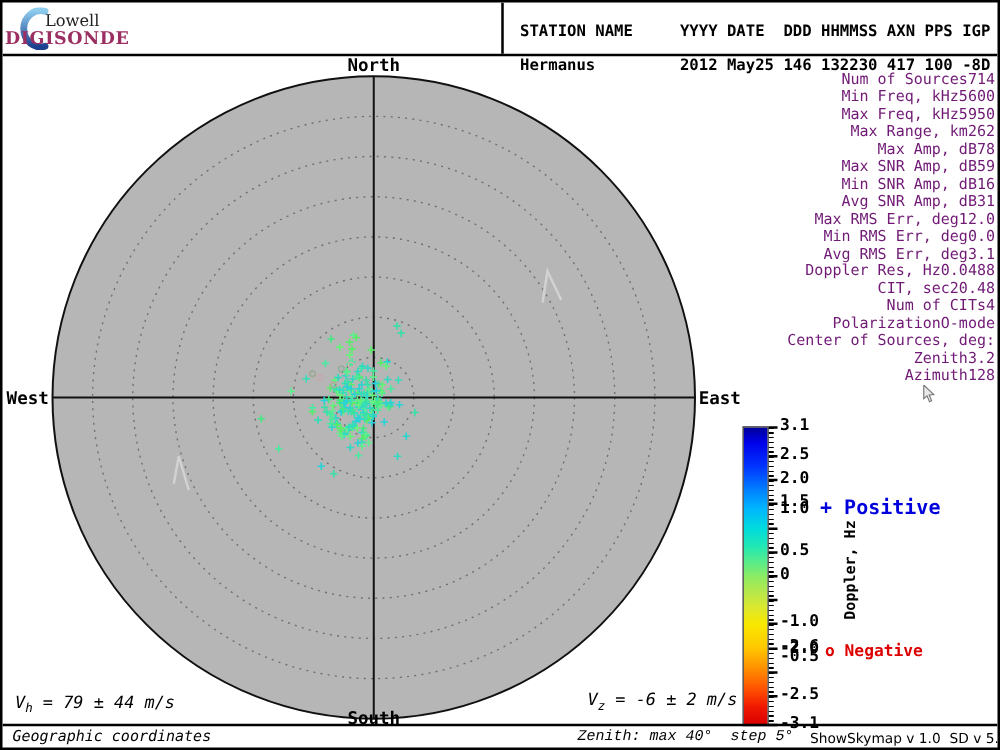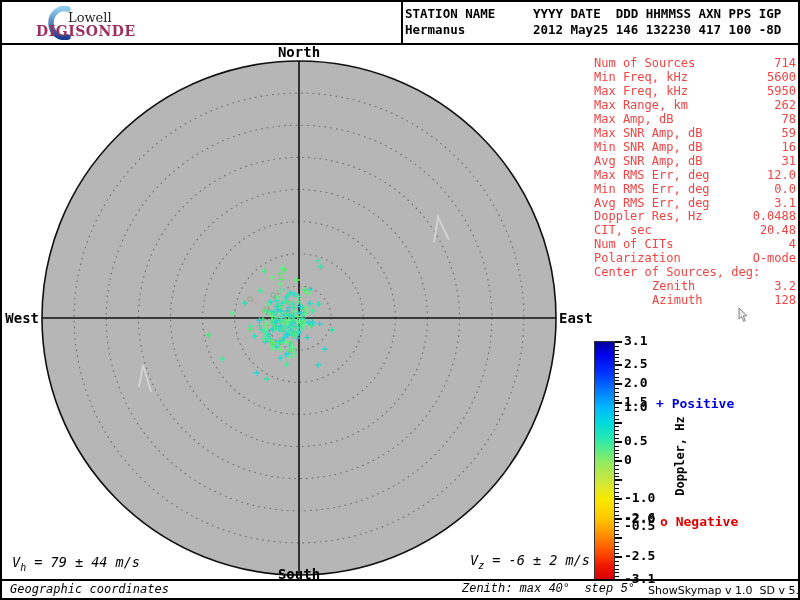--- a/index.html
+++ b/index.html
@@ -2,49 +2,49 @@
 <html><head>
 <meta charset="utf-8">
 <style>
   html,body{margin:0;padding:0;background:#888;}
   .page{position:relative;width:796px;height:596px;background:#ffffff;
         border:2px solid #000;font-family:"DejaVu Sans Mono",monospace;
         overflow:hidden;margin:0 auto;}
   
   .header{position:absolute;left:0;top:0;width:796px;height:41px;border-bottom:2px solid #000;}
   .header-divider{position:absolute;left:399px;top:0;width:2px;height:41px;background:#000;}
-  .logo{position:absolute;left:32px;top:2px;width:120px;height:38px;}
+  .logo{position:absolute;left:0;top:2px;width:120px;height:38px;}
   .logo-crescent{position:absolute;left:12px;top:2px;}
   .logo-lowell{position:absolute;left:34px;top:6px;font-family:"DejaVu Serif",serif;
                font-size:13px;color:#222;}
   .logo-digisonde{position:absolute;left:2px;top:19px;font-family:"DejaVu Serif",serif;
                   font-size:14px;font-weight:bold;color:#9c2f62;letter-spacing:.5px;}
   .station-block{position:absolute;left:403px;top:4px;}
-  .station-block pre{margin:0;font-family:"DejaVu Sans Mono",monospace;
+  .station-block pre{margin:11px;font-family:"DejaVu Sans Mono",monospace;
                      font-size:12.5px;font-weight:bold;line-height:16px;color:#000;}
   
   .plot-svg{position:absolute;left:0;top:40px;}
   
   .stats{position:absolute;left:592px;top:55px;width:202px;}
-  .stat-row{display:flex;justify-content:space-between;font-size:12px;
-            line-height:13.95px;white-space:pre;color:#ef4444;}
+  .stat-row{display:flex;justify-content:flex-end;font-size:12px;
+            line-height:13.95px;white-space:pre;color:#701a75;}
   .stat-row .lbl{text-align:left;}
   .stat-row .val{text-align:right;}
   .stat-row.indent .lbl{padding-left:58px;}
   
   .colorbar-wrap{position:absolute;left:592px;top:339px;width:205px;height:250px;}
   .cbar{position:absolute;left:0;top:0;width:19px;height:238px;border:1px solid #333;}
   .cbar-ticks{position:absolute;left:21px;top:1px;width:4px;height:238px;
               background:repeating-linear-gradient(to bottom,#000 0 1px,transparent 1px 3.84px);}
   .cbar-majortick{position:absolute;left:21px;width:7px;height:2px;background:#000;}
   .cbar-label{position:absolute;left:30px;width:40px;font-size:13px;font-weight:bold;
               line-height:14px;color:#000;}
   .cbar-title{position:absolute;left:46px;top:108px;transform:rotate(-90deg);
               transform-origin:center;font-size:12px;font-weight:bold;white-space:nowrap;}
-  .legend-pos{position:absolute;left:62px;top:55px;font-size:13px;font-weight:bold;white-space:pre;}
+  .legend-pos{position:absolute;left:62px;top:55px;font-size:16px;font-weight:bold;white-space:pre;}
   .legend-neg{position:absolute;left:66px;top:173px;font-size:13px;font-weight:bold;white-space:pre;}
   
   .vh-line{position:absolute;left:10px;top:552px;font-size:13.5px;font-style:italic;white-space:pre;}
   .vz-line{position:absolute;left:468px;top:550px;font-size:13.5px;font-style:italic;white-space:pre;}
   .vh-line sub,.vz-line sub{font-size:10px;}
   .footer-bar{position:absolute;left:0;top:577px;width:796px;height:19px;border-top:2px solid #000;}
   .coords-label{position:absolute;left:8px;top:1px;font-size:12px;font-style:italic;white-space:pre;}
   .zenith-label{position:absolute;left:460px;top:1px;font-size:12px;font-style:italic;white-space:pre;font-family:Liberation Mono, monospace;}
   .version-label{position:absolute;left:646px;top:3px;font-size:11px;white-space:pre;
                  font-family:"DejaVu Sans",sans-serif;}

